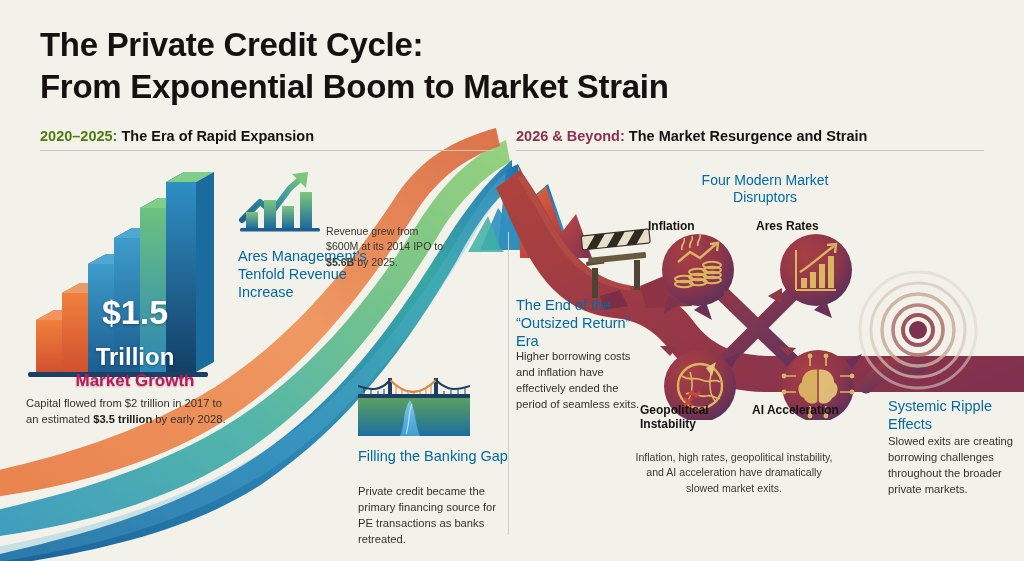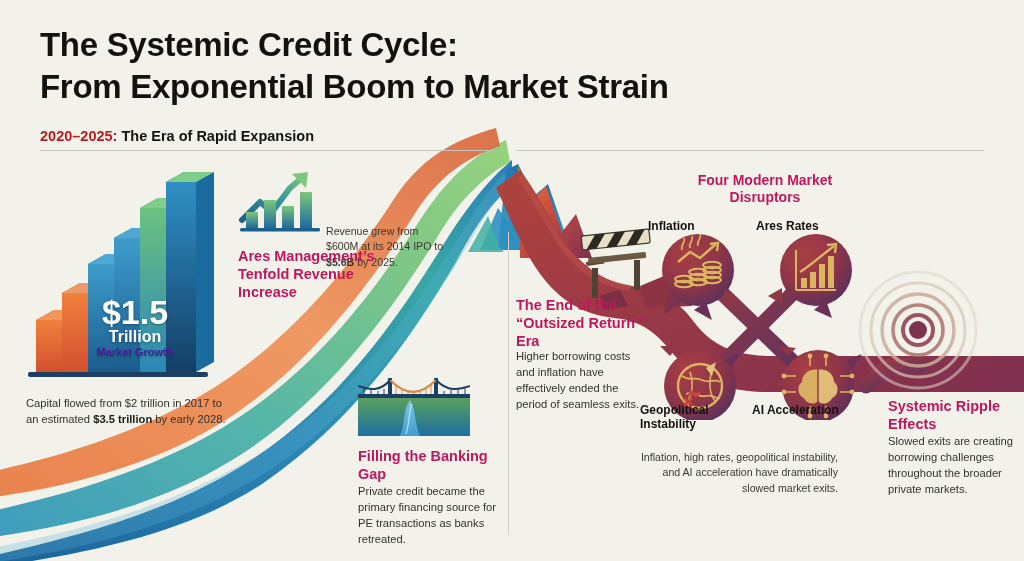--- a/index.html
+++ b/index.html
@@ -36,45 +36,46 @@
   #sec-right .era { color: #8e2f4e; }
   .rule { height: 1px; background: #c9c7bd; }
   #rule-left  { left: 40px;  top: 150px; width: 454px; }
   #rule-right { left: 516px; top: 150px; width: 468px; }
 
   
   #vdiv { left: 508px; top: 232px; width: 1px; height: 303px; background: #d2d0c6; }
 
   
   .h3 {
-    font-size: 14.5px; font-weight: bold; color: #be185d; line-height: 1.24;
+    font-size: 14.5px; font-weight: normal; color: #0369a1; line-height: 1.24;
   }
   .body {
     font-size: 11.2px; color: #33312c; line-height: 1.42;
   }
   .body b { font-weight: bold; color: #1b1a16; }
   .cap-small { font-size: 10.6px; color: #3a3832; line-height: 1.45; }
   .lbl {
     font-size: 12px; font-weight: bold; color: #14110f;
     line-height: 1.2;
   }
 
   
   #barchart { left: 18px; top: 160px; width: 200px; height: 225px; }
   #bar-overlay { left: 60px; top: 296px; width: 150px; text-align: center; pointer-events:none; }
   #bar-overlay .big {
     font-size: 34px; font-weight: bold; color: #ffffff; line-height: 0.98;
     text-shadow: 0 1px 3px rgba(0,0,0,.35);
   }
   #bar-overlay .mid {
-    font-size: 16px; font-weight: bold; color: #ffffff; line-height: 1.05;
+    font-size: 24px; font-weight: bold; color: #ffffff; line-height: 1.05;
     text-shadow: 0 1px 3px rgba(0,0,0,.35);
+    margin-top: 15px;
   }
   #bar-overlay .sml {
-    font-size: 11px; font-weight: bold; color: #4c1d95; line-height: 1.25;
+    font-size: 17px; font-weight: bold; color: #be185d; line-height: 1.25;
     text-shadow: 0 1px 2px rgba(0,0,0,.3);
   }
   #bar-caption { left: 26px; top: 396px; width: 200px; }
 
   
   #ares-icon { left: 238px; top: 168px; width: 84px; height: 70px; }
   #ares-note { left: 326px; top: 176px; width: 118px; margin-top: 48px; }
   #ares-title { left: 238px; top: 248px; width: 140px; }
 
   
@@ -85,21 +86,21 @@
   
   #eor-title { left: 516px; top: 297px; width: 130px; }
   #eor-body  { left: 516px; top: 349px; width: 126px; }
 
   
   #disr-title { left: 670px; top: 172px; width: 190px; text-align: center; font-size: 14px; }
   #lab-infl   { left: 648px; top: 219px; width: 96px; }
   #lab-rates  { left: 756px; top: 219px; width: 96px; }
   #lab-geo    { left: 640px; top: 403px; width: 112px; }
   #lab-ai     { left: 752px; top: 403px; width: 104px; }
-  #disr-body  { left: 630px; top: 450px; width: 208px; text-align: right; }
+  #disr-body  { left: 630px; top: 450px; width: 208px; text-align: center; }
 
   
   #ripple-svg { left: 856px; top: 268px; width: 170px; height: 130px; }
   #ripple-title { left: 888px; top: 398px; width: 130px; }
   #ripple-body  { left: 888px; top: 434px; width: 126px; }
 
   
   #wave-layer { left: 0; top: 0; width: 1024px; height: 561px; }
   #node-layer { left: 620px; top: 200px; width: 404px; height: 220px; }
 </style>
@@ -281,29 +282,32 @@
         <circle cx="232" cy="192" r="2.4" fill="#dcb563" stroke="none"></circle>
         <circle cx="190" cy="156" r="2.4" fill="#dcb563" stroke="none"></circle>
         <circle cx="206" cy="156" r="2.4" fill="#dcb563" stroke="none"></circle>
         <circle cx="190" cy="216" r="2.4" fill="#dcb563" stroke="none"></circle>
         <circle cx="206" cy="216" r="2.4" fill="#dcb563" stroke="none"></circle>
       </g>
     </g>
   </svg>
 
   <div class="abs" id="title">
-    <span>The Systemic Credit Cycle:</span>
+    <span>The Private Credit Cycle:</span>
     <span class="l2">From Exponential Boom to Market Strain</span>
   </div>
 
   <div class="abs sec-head" id="sec-left">
-    <span class="era" style="color: #b91c1c;">2020–2025:</span><span> The Era of Rapid Expansion</span>
+    <span class="era" style="color: #4d7c0f;">2020–2025:</span><span> The Era of Rapid Expansion</span>
   </div>
   <div class="abs rule" id="rule-left"></div>
 
+  <div class="abs sec-head" id="sec-right">
+    <span class="era" style="color: rgb(142, 47, 78);">2026 &amp; Beyond:</span><span> The Market Resurgence and Strain</span>
+  </div>
   <div class="abs rule" id="rule-right"></div>
 
   <div class="abs" id="vdiv"></div>
 
   <svg class="abs" id="barchart" viewBox="0 0 200 225">
     <defs>
       <linearGradient id="bgBig" x1="0" y1="0" x2="0" y2="1">
         <stop offset="0%" stop-color="#2f8fc4"></stop>
           <stop offset="100%" stop-color="#133f66"></stop>
       </linearGradient>

